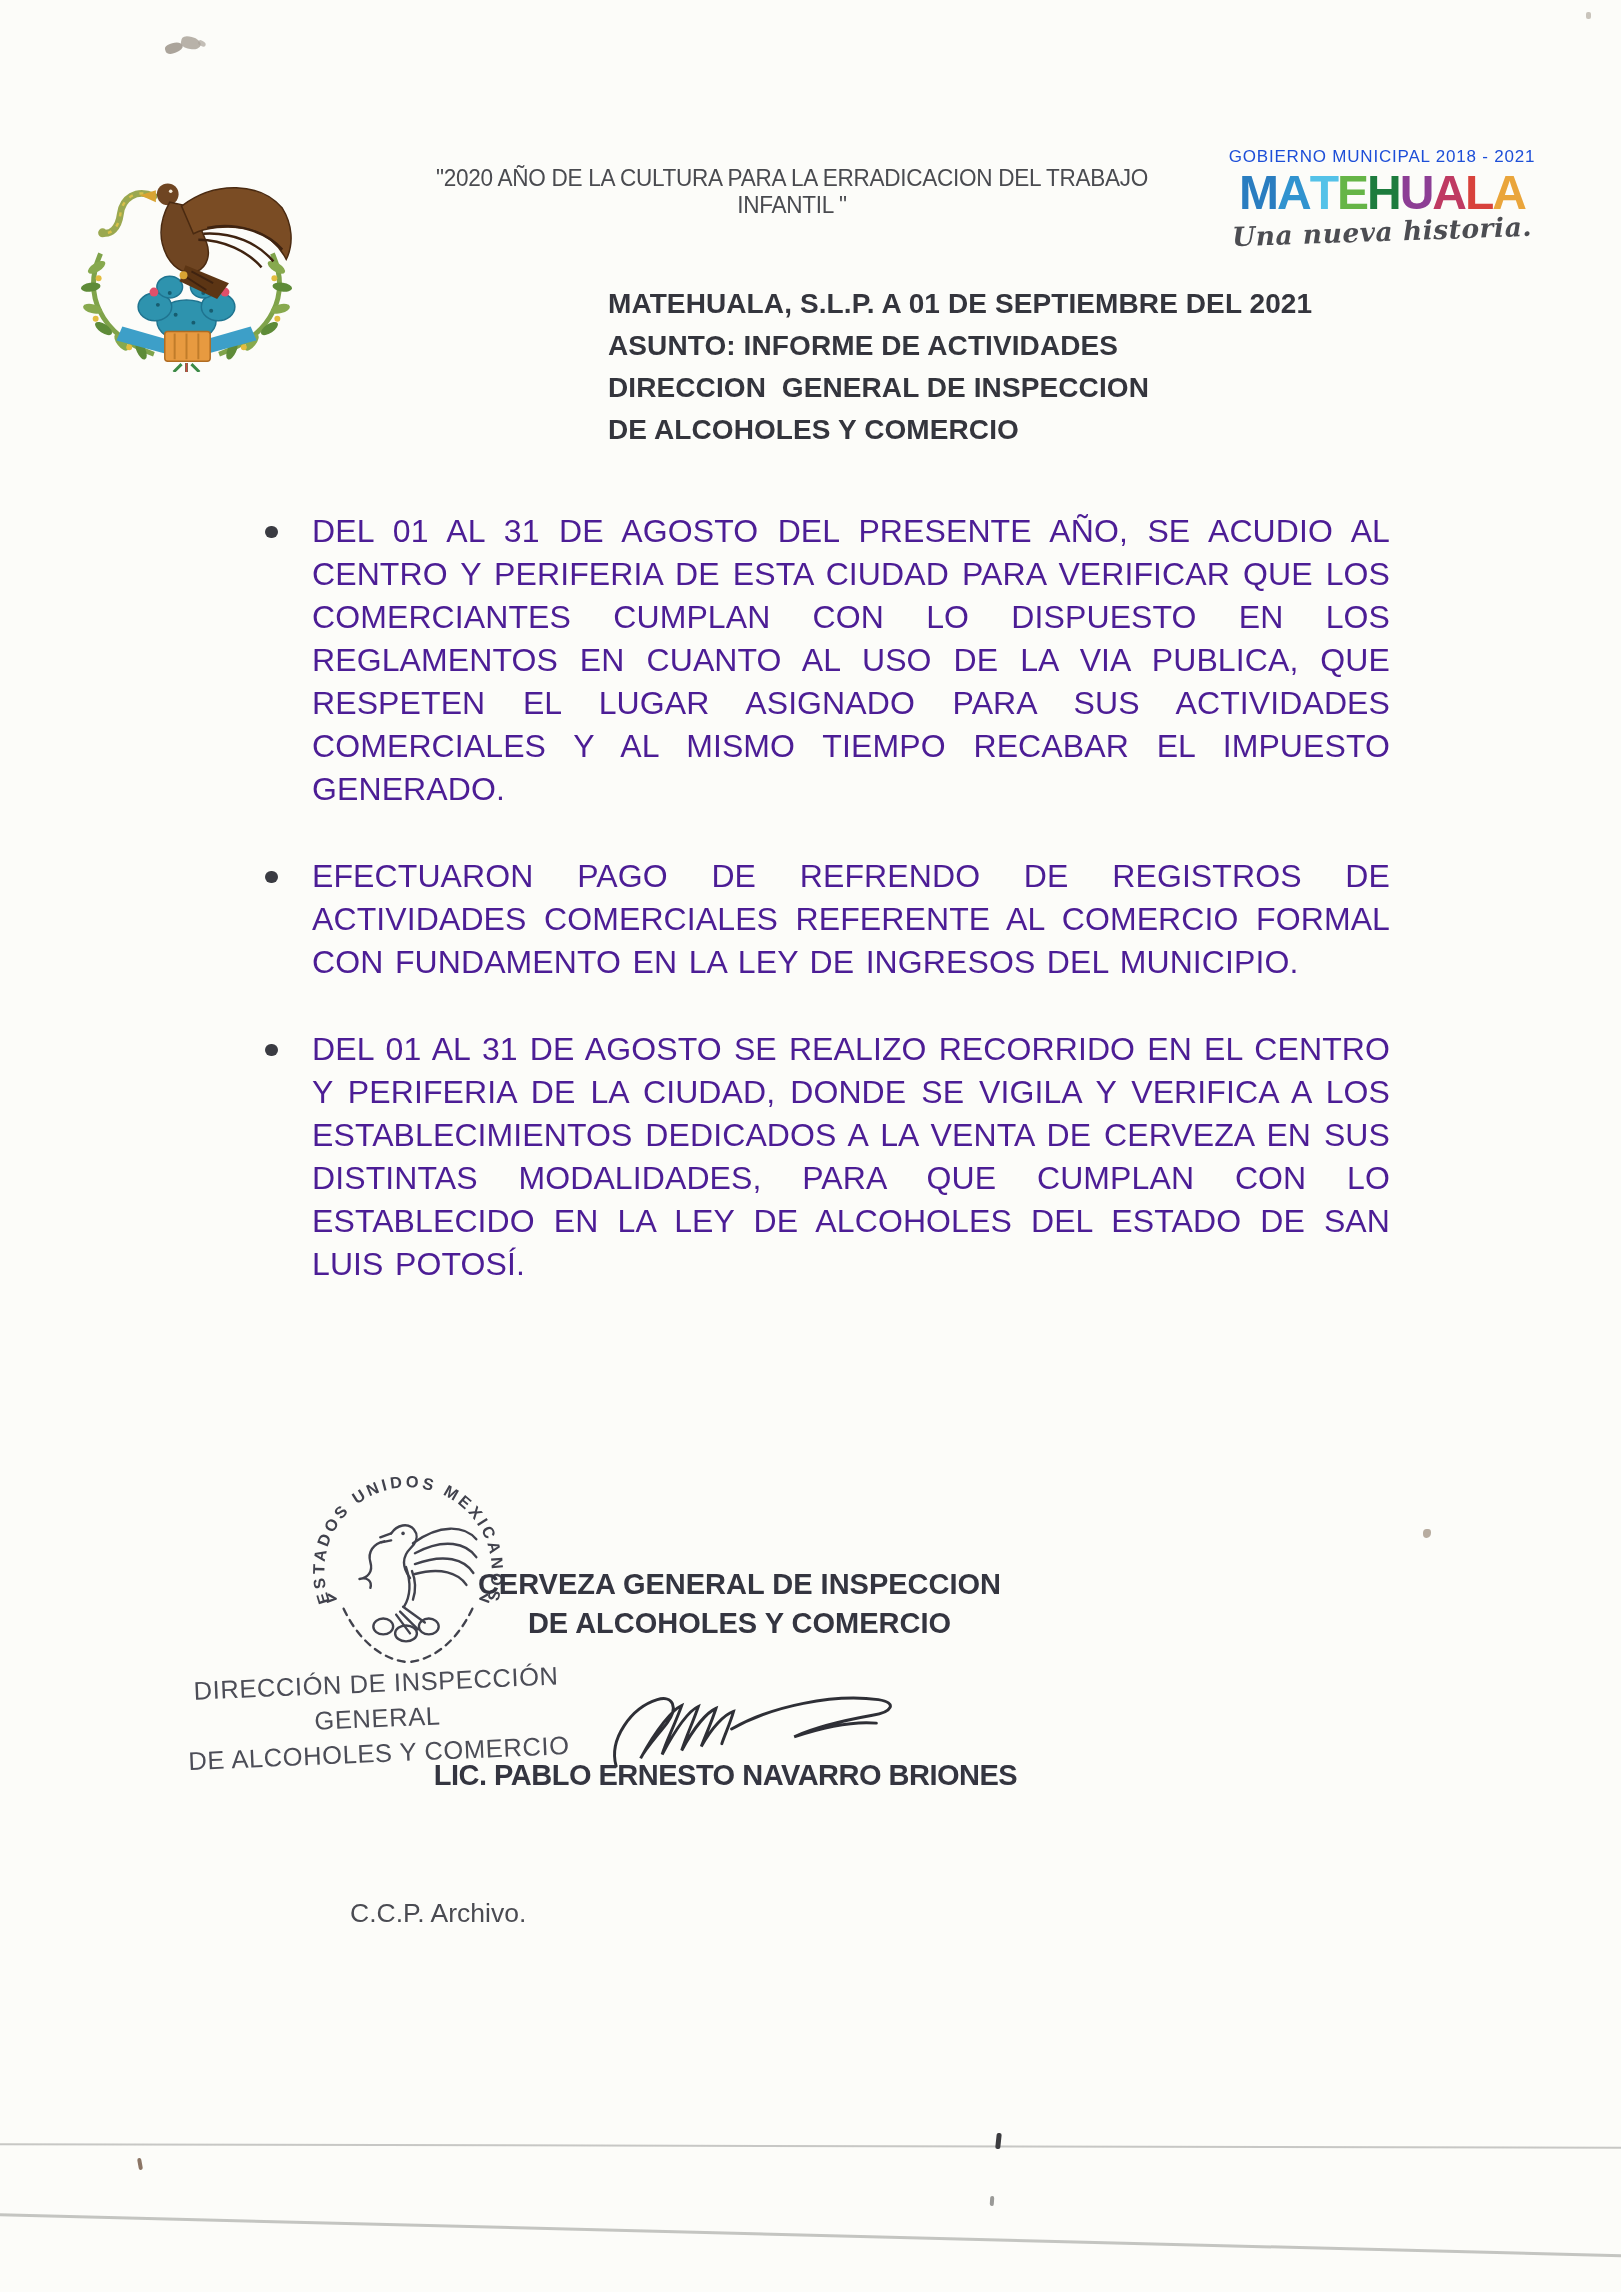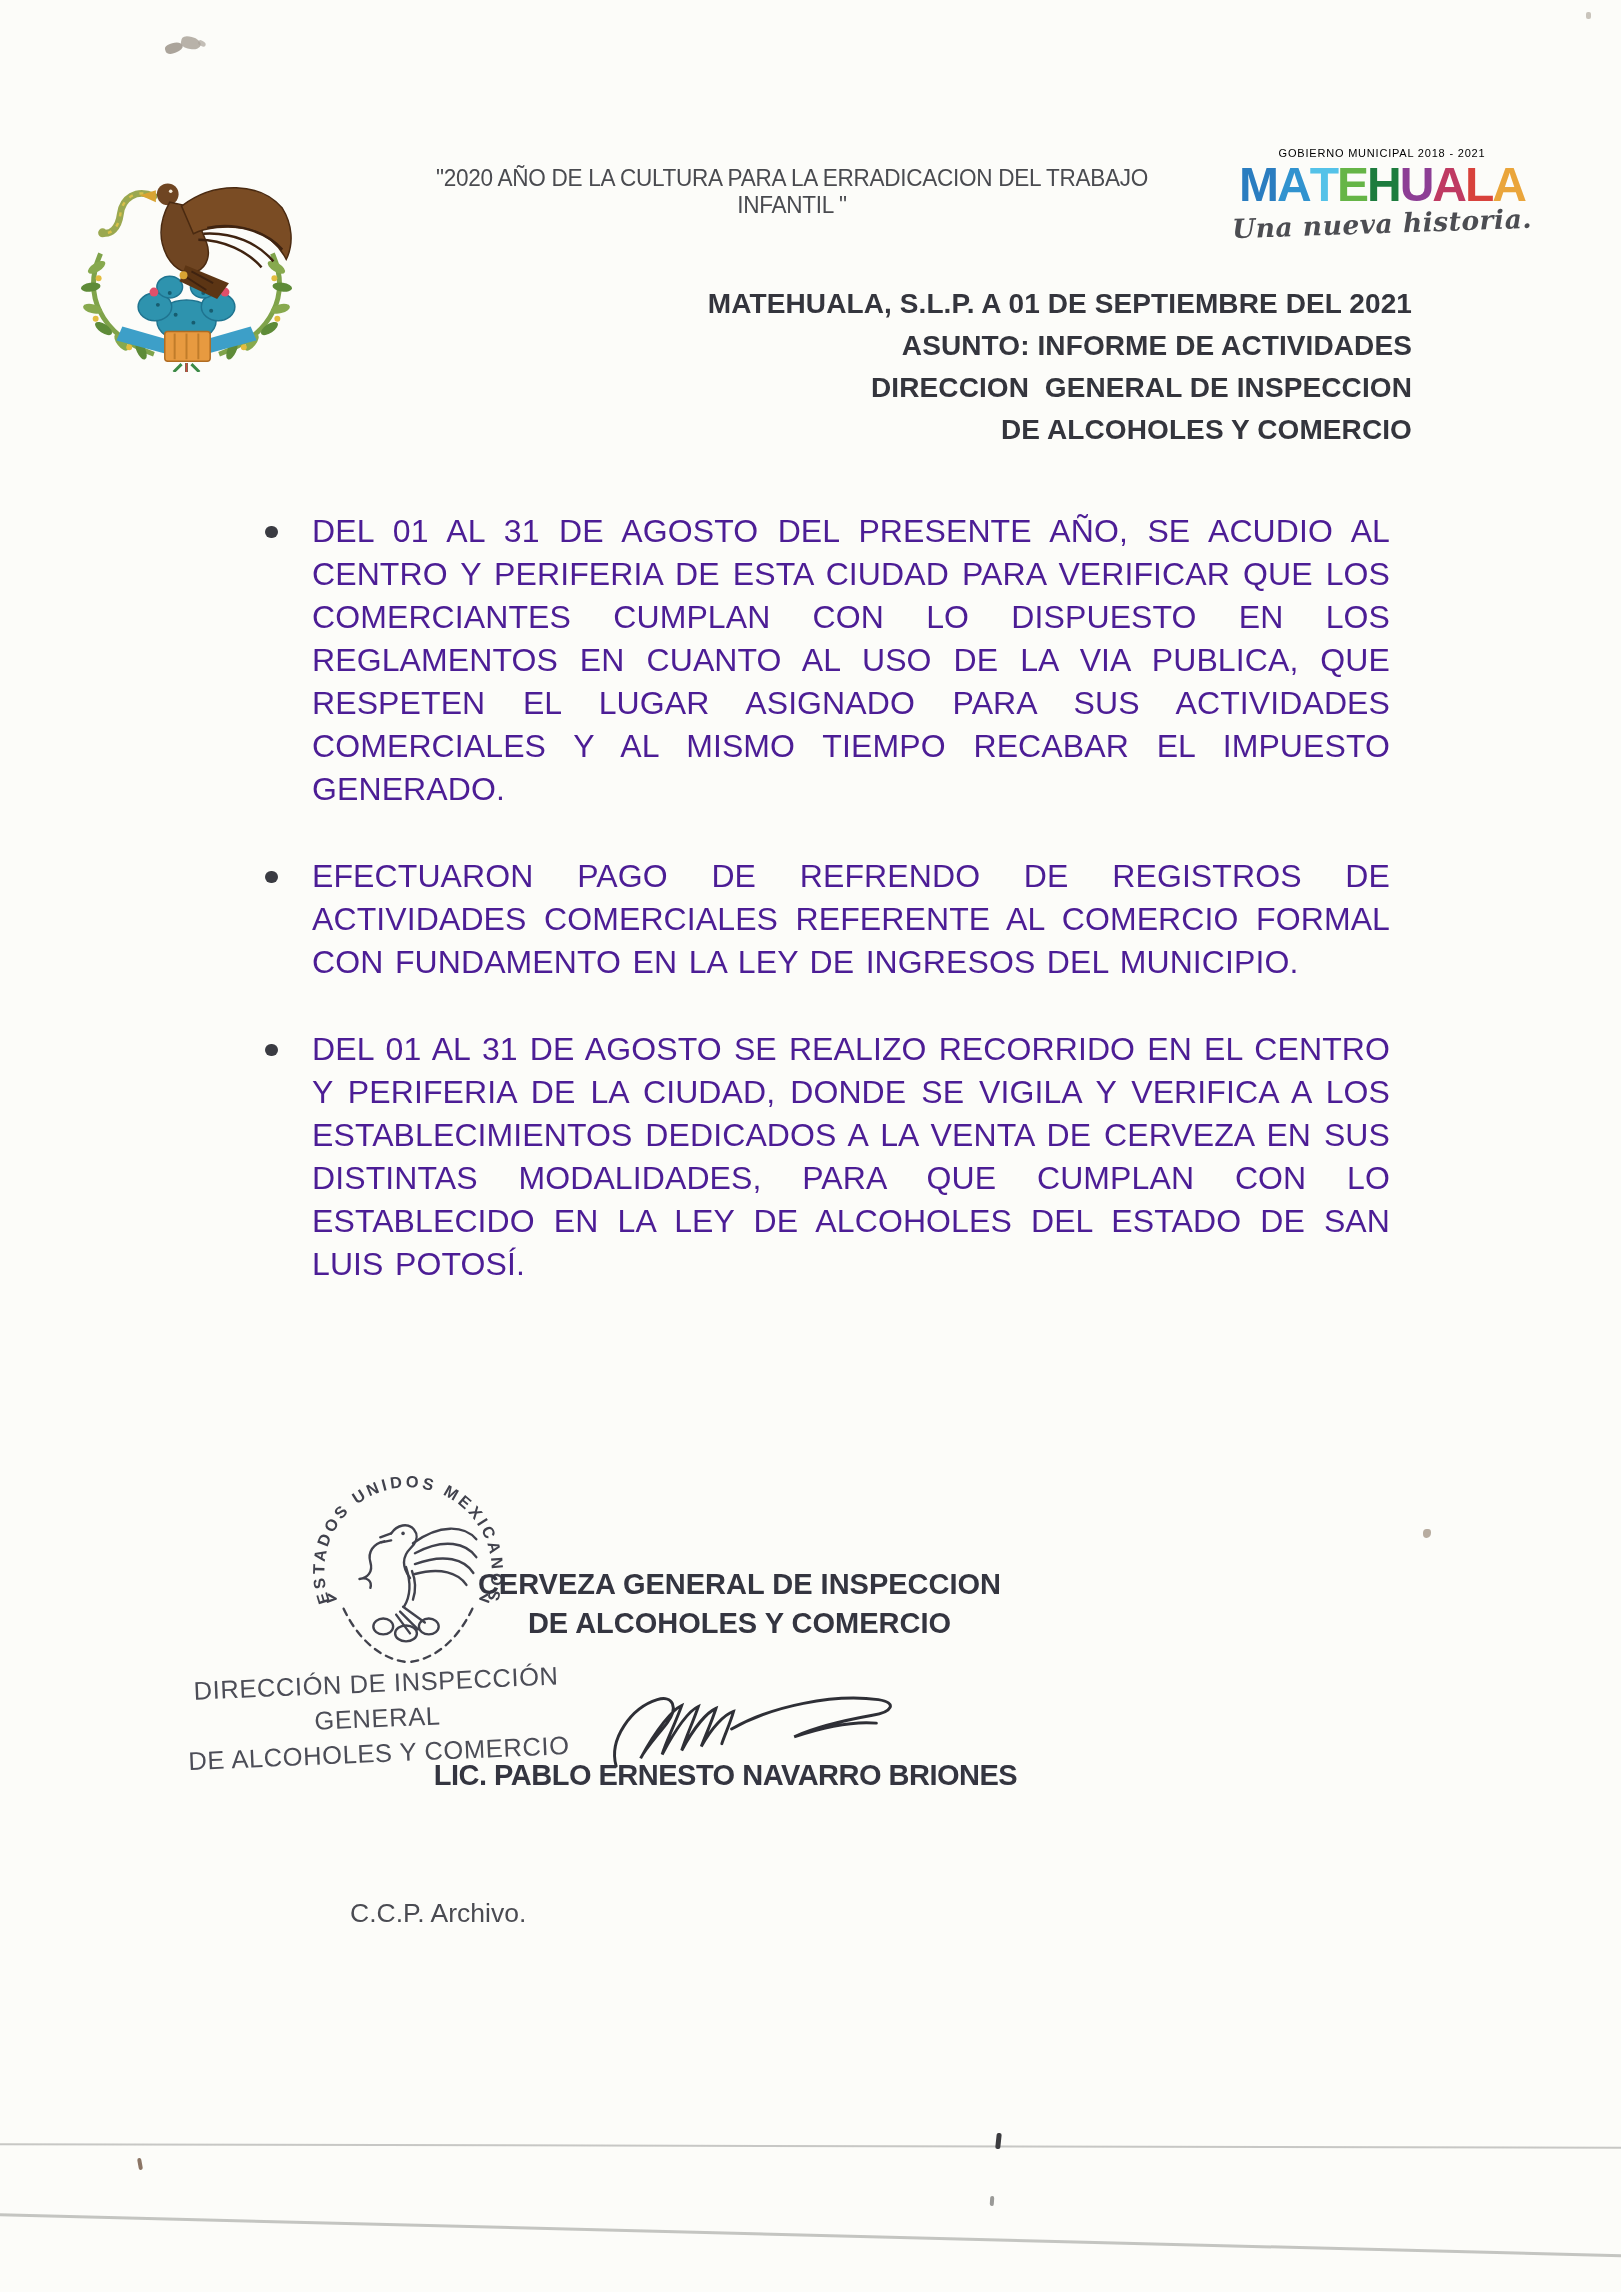--- a/index.html
+++ b/index.html
@@ -15,32 +15,32 @@
 
   
   .top-quote {
     position:absolute; left:400px; top:165px; width:784px;
     text-align:center; font-size:23.5px; color:#4a4b50;
     letter-spacing:-0.3px; transform:scaleX(0.96);
   }
 
   
   .logo { position:absolute; left:1213px; top:147px; width:338px; text-align:center; }
-  .logo-gov { font-size:11px; color:#000000; letter-spacing:0.8px; }
+  .logo-gov { font-size:17px; color:#1d4ed8; letter-spacing:0.8px; }
   .logo-word { font-size:48px; font-weight:bold; letter-spacing:-2px; line-height:1.05; margin-top:1px;text-decoration:underline; }
   .logo-word span { display:inline-block; }
   .logo-tagline {
     font-family:"DejaVu Serif", serif; font-style:italic; font-weight:bold;
     font-size:26.5px; color:#4c4d52; transform:rotate(-2deg); margin-top:-2.9px; letter-spacing:0.5px;
   }
 
   
   .addr {
     position:absolute; left:608px; top:283px; width:804px;
-    text-align:right; font-weight:bold; font-size:28px; line-height:42px;
+    font-weight:bold; font-size:28px; line-height:42px;
     color:#34353d; letter-spacing:0.1px;
   }
   .addr > div { white-space:pre; }
 
   
   .bullets { position:absolute; left:261px; top:510px; width:1129px; margin:0; padding:0; list-style:none; }
   .bullets li {
     position:relative; padding-left:51px; margin-bottom:44px;
     font-size:32px; line-height:43px; text-align:justify;
     color:#4c1d95; word-spacing:2.5px; letter-spacing:0.1px;

